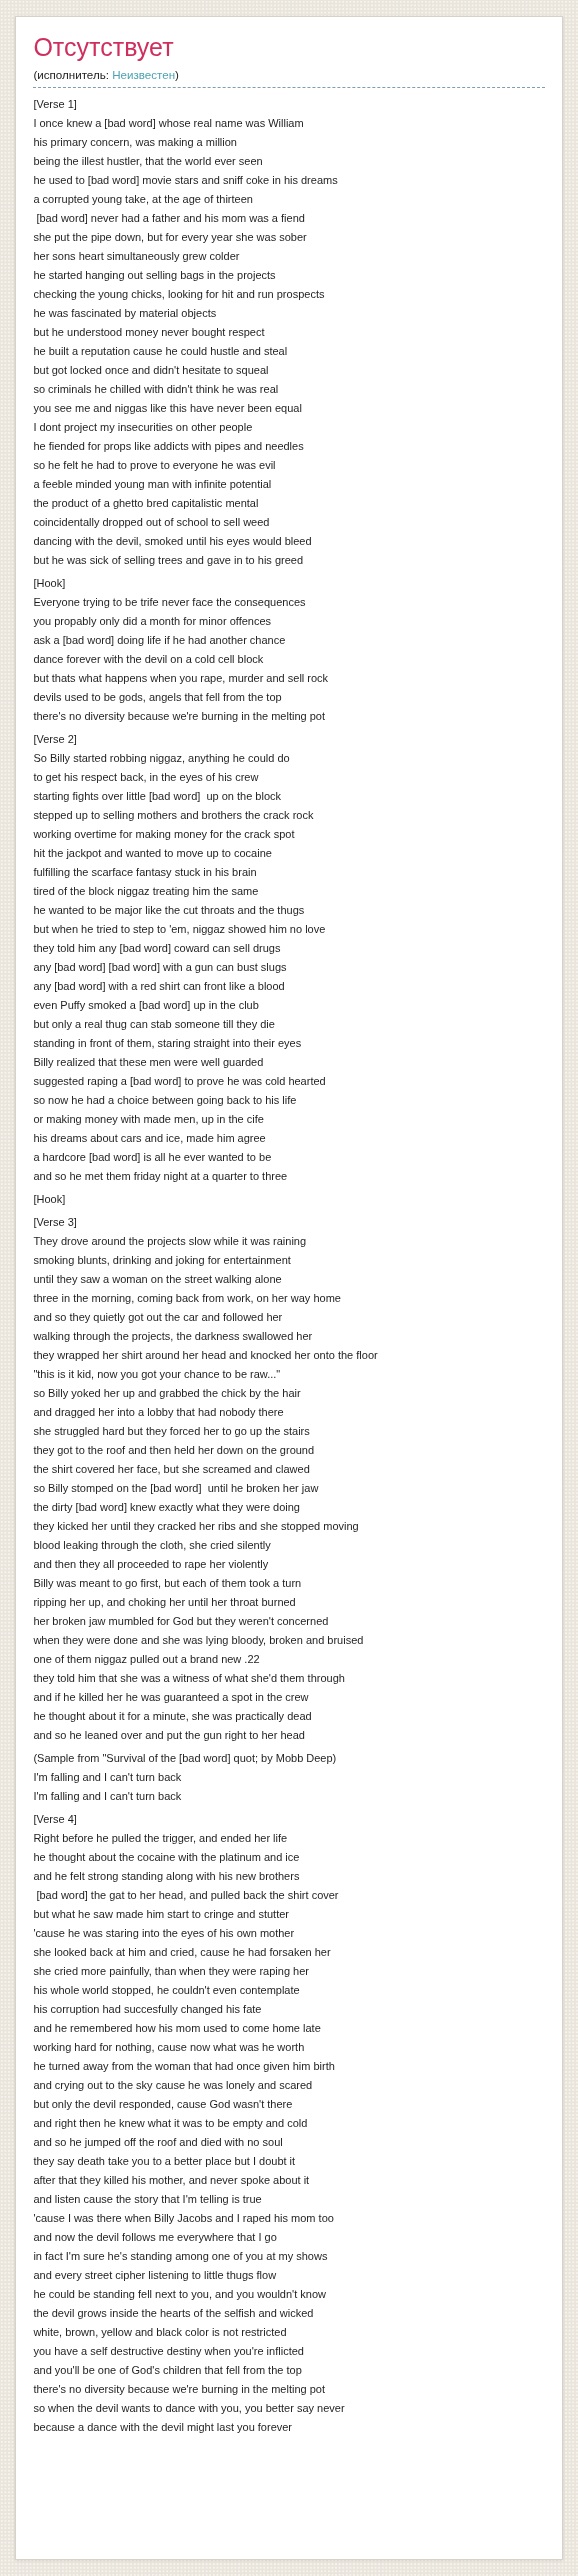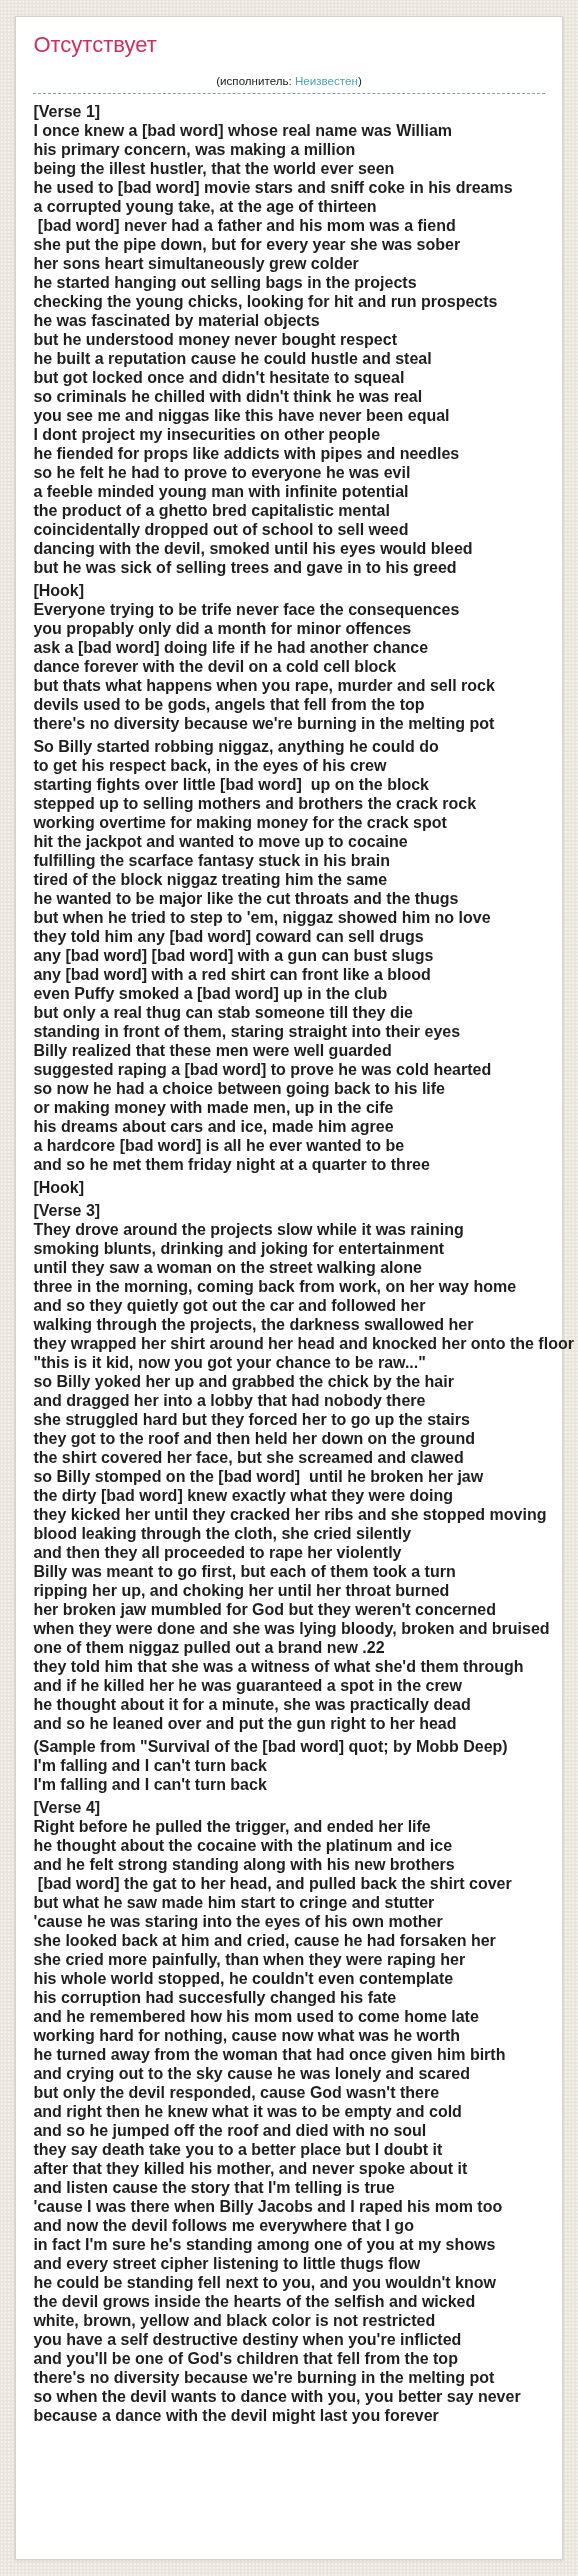--- a/index.html
+++ b/index.html
@@ -25,45 +25,43 @@
     width:548px;
     min-height:2544px;
     margin:16px 0 0 15px;
     background:var(--card-bg);
     border:0.7px solid #d6d2c8;
     box-shadow:0 0.7px 2.9px rgba(0,0,0,0.12);
     padding:14.5px 17.4px 19px 17.4px;
   }
   .page-title{
     margin:0;
-    font-size:22px;
+    font-size:25px;
     font-weight:400;
     line-height:1.2;
     color:var(--accent);
   }
   .artist-line{
     font-size:11.6px;
     line-height:14.5px;
     color:#222;
-    margin-top:16px;
+    margin-top:6px;
     padding-bottom:5px;
     border-bottom:0.7px dashed var(--divider);
-    text-align:center;
   }
   .artist-line .artist-link{
     color:var(--link);
     text-decoration:none;
     cursor:pointer;
   }
   .lyrics{
     margin-top:7.2px;
-    font-size:16px;
+    font-size:11px;
     line-height:19px;
     color:var(--text);
-    font-weight:bold;
   }
   .section + .section{margin-top:4px;}
   .section-header,.line{
     white-space:pre;
     min-height:19px;
   }
 </style>
 </head>
 <body>
 
@@ -102,20 +100,21 @@
         <div class="section-header">[Hook]</div>
         <div class="line">Everyone trying to be trife never face the consequences</div>
         <div class="line">you propably only did a month for minor offences</div>
         <div class="line">ask a [bad word] doing life if he had another chance</div>
         <div class="line">dance forever with the devil on a cold cell block</div>
         <div class="line">but thats what happens when you rape, murder and sell rock</div>
         <div class="line">devils used to be gods, angels that fell from the top</div>
         <div class="line">there's no diversity because we're burning in the melting pot</div>
       </div>
       <div class="section">
+        <div class="section-header">[Verse 2]</div>
         <div class="line">So Billy started robbing niggaz, anything he could do</div>
         <div class="line">to get his respect back, in the eyes of his crew</div>
         <div class="line">starting fights over little [bad word]  up on the block</div>
         <div class="line">stepped up to selling mothers and brothers the crack rock</div>
         <div class="line">working overtime for making money for the crack spot</div>
         <div class="line">hit the jackpot and wanted to move up to cocaine</div>
         <div class="line">fulfilling the scarface fantasy stuck in his brain</div>
         <div class="line">tired of the block niggaz treating him the same</div>
         <div class="line">he wanted to be major like the cut throats and the thugs</div>
         <div class="line">but when he tried to step to 'em, niggaz showed him no love</div>

